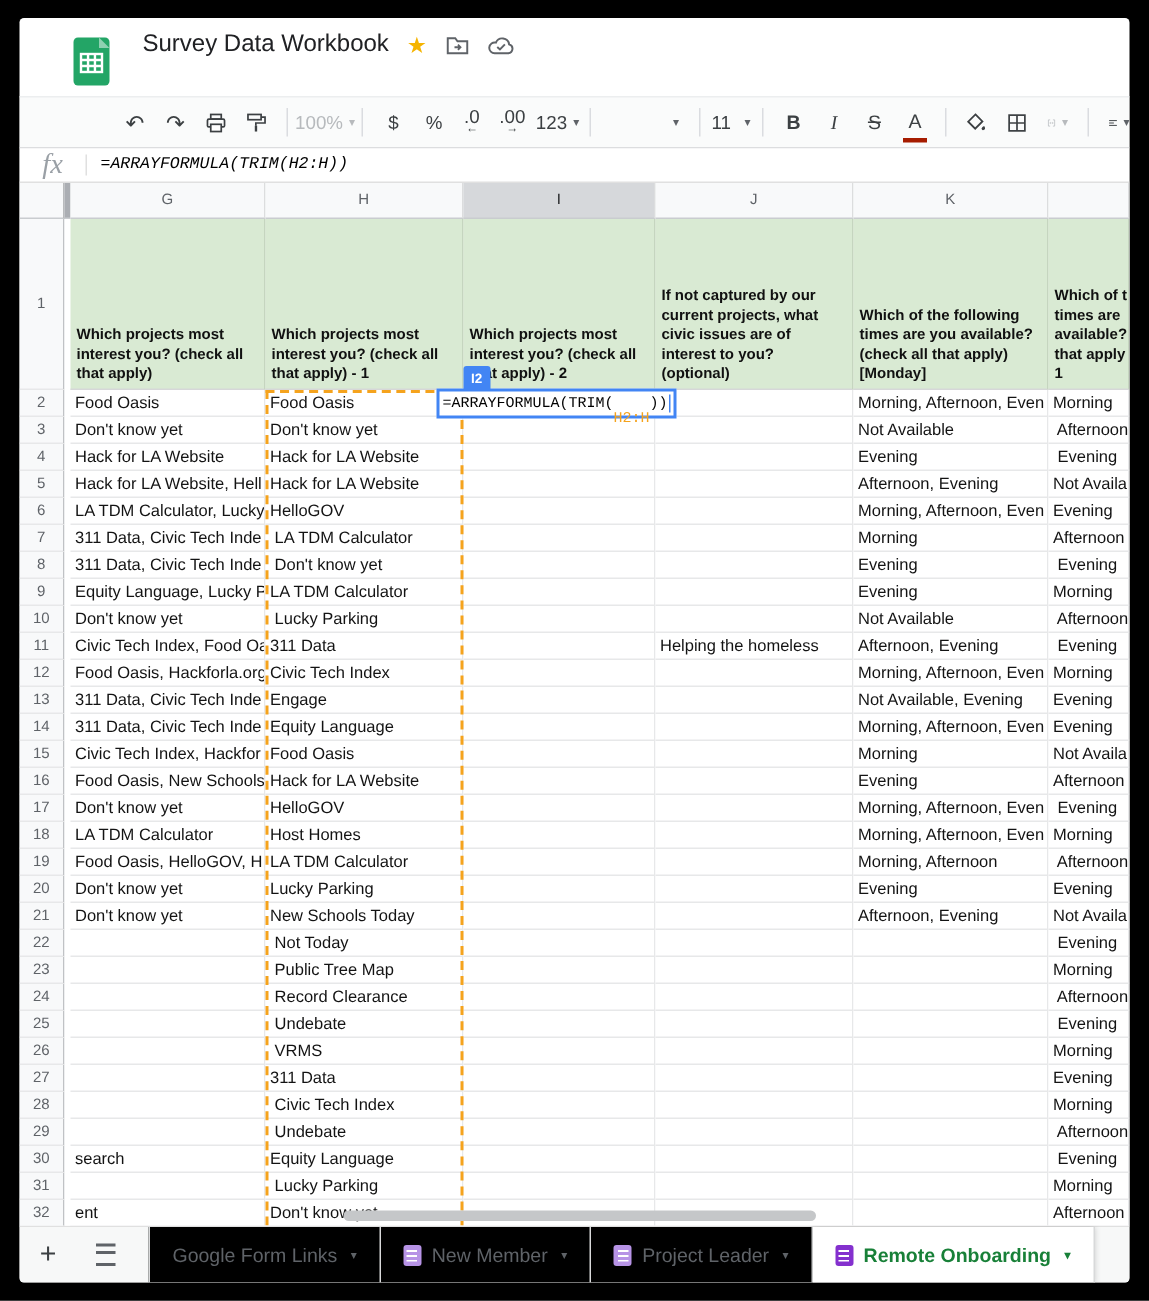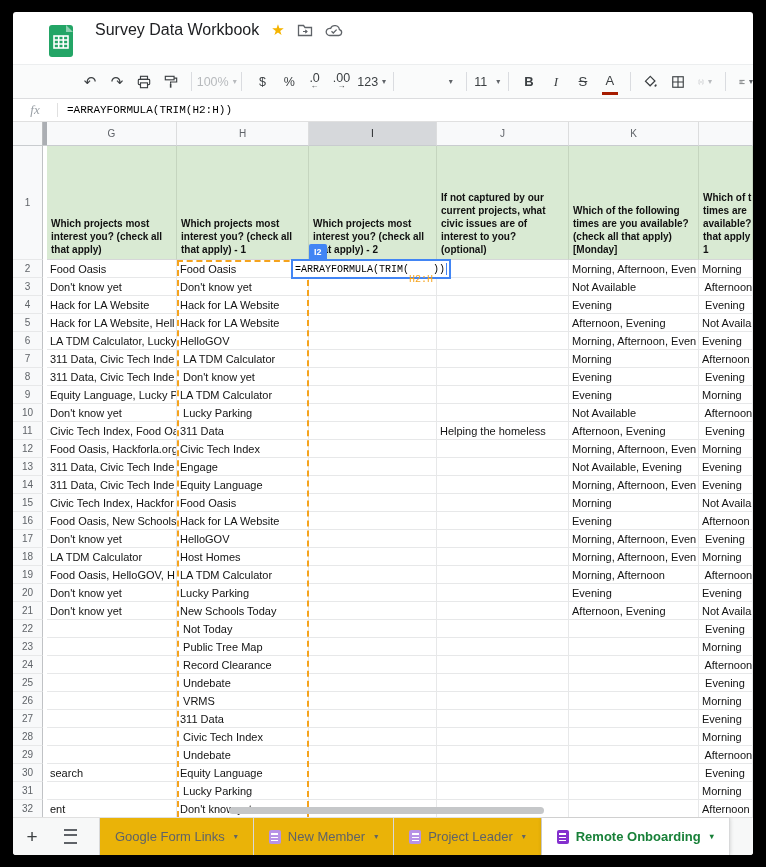--- a/index.html
+++ b/index.html
@@ -31,24 +31,24 @@
   .dec{display:flex;flex-direction:column;align-items:center;line-height:8px;cursor:pointer;}
   .dec .arr{font-size:8px;color:#3c4043;}
   .bold-b{font-weight:bold;font-size:13px;}
   .ital-i{font-style:italic;font-size:13px;font-family:"Liberation Serif",serif;}
   .strike-s{text-decoration:line-through;font-size:13px;}
   .tcol{position:relative;font-size:13px;padding-bottom:2px;}
   .tcol::after{content:"";position:absolute;left:-1px;right:-1px;bottom:0;height:3px;background:#a61c00;}
 
   
   .fxbar{height:22px;flex:none;display:flex;align-items:center;border-bottom:1px solid #e0e0e0;background:#fff;}
-  .fx{width:44px;text-align:center;color:#9aa0a6;font-style:italic;font-family:"Liberation Serif",serif;font-size:13px;}
+  .fx{width:44px;text-align:center;color:#9aa0a6;font-style:italic;font-family:"Liberation Serif",serif;font-size:19px;}
   .fxsep{width:1px;height:14px;background:#e0e0e0;}
   .formula-text{font-family:"Liberation Mono","DejaVu Sans Mono",monospace;font-size:11px;color:#000;
-    padding-left:9px;white-space:pre;}
+    padding-left:9px;white-space:pre;font-style:italic;}
 
   
   .gridwrap{position:relative;flex:1;overflow:hidden;background:#fff;}
   .grid{display:grid;grid-template-columns:30px 4px 130px 132px 128px 132px 130px minmax(0,1fr);
     grid-template-rows:24px 114px repeat(31,18px);}
   .ch{background:#f8f9fa;border-bottom:1px solid #c9cccf;border-right:1px solid #dcddde;
     display:flex;align-items:center;justify-content:center;font-size:10px;color:#5f6368;cursor:pointer;}
   .ch.active{background:#d6d8db;color:#202124;}
   .corner{background:#f8f9fa;border-bottom:1px solid #c9cccf;border-right:1px solid #b9bbbd;cursor:pointer;}
   .chdiv{background:#abaeb3;border-bottom:1px solid #c9cccf;}
@@ -77,21 +77,21 @@
     border-radius:4px;z-index:7;cursor:pointer;}
 
   
   .tabbar{height:37px;flex:none;background:#f7f8f8;border-top:1px solid #e0e0e0;display:flex;align-items:stretch;}
   .tabctl{width:38px;display:flex;align-items:center;justify-content:center;color:#444;cursor:pointer;flex:none;}
   .plus{font-size:19px;color:#3c4043;}
   .sheetlist-ic{width:13px;height:11px;border-top:2px solid #5f6368;border-bottom:2px solid #5f6368;
     position:relative;}
   .sheetlist-ic::after{content:"";position:absolute;left:0;right:0;top:2.5px;height:2px;background:#5f6368;}
   .sheettabs{display:flex;margin-left:10px;}
-  .stab{display:flex;align-items:center;gap:7px;padding:0 15px;background:#eab308;border-right:1px solid #d8d9da;
+  .stab{display:flex;align-items:center;gap:7px;padding:0 15px;background:#000000;border-right:1px solid #d8d9da;
     font-size:13px;color:#5f6368;cursor:pointer;}
   .stab:first-child{border-left:1px solid #d8d9da;}
   .stab .tcar{font-size:8px;color:#5f6368;margin-left:2px;}
   .stab.active{background:#fff;color:#188038;font-weight:bold;box-shadow:0 0 4px rgba(0,0,0,.18);}
   .stab.active .tcar{color:#188038;}
   .sicon{width:12px;height:14px;border-radius:2px;position:relative;flex:none;}
   .sicon::after{content:"";position:absolute;left:2.5px;right:2.5px;top:3.5px;height:7.5px;
     background:repeating-linear-gradient(to bottom,#fff 0,#fff 1.5px,transparent 1.5px,transparent 3.6px);}
 </style>
 </head>

